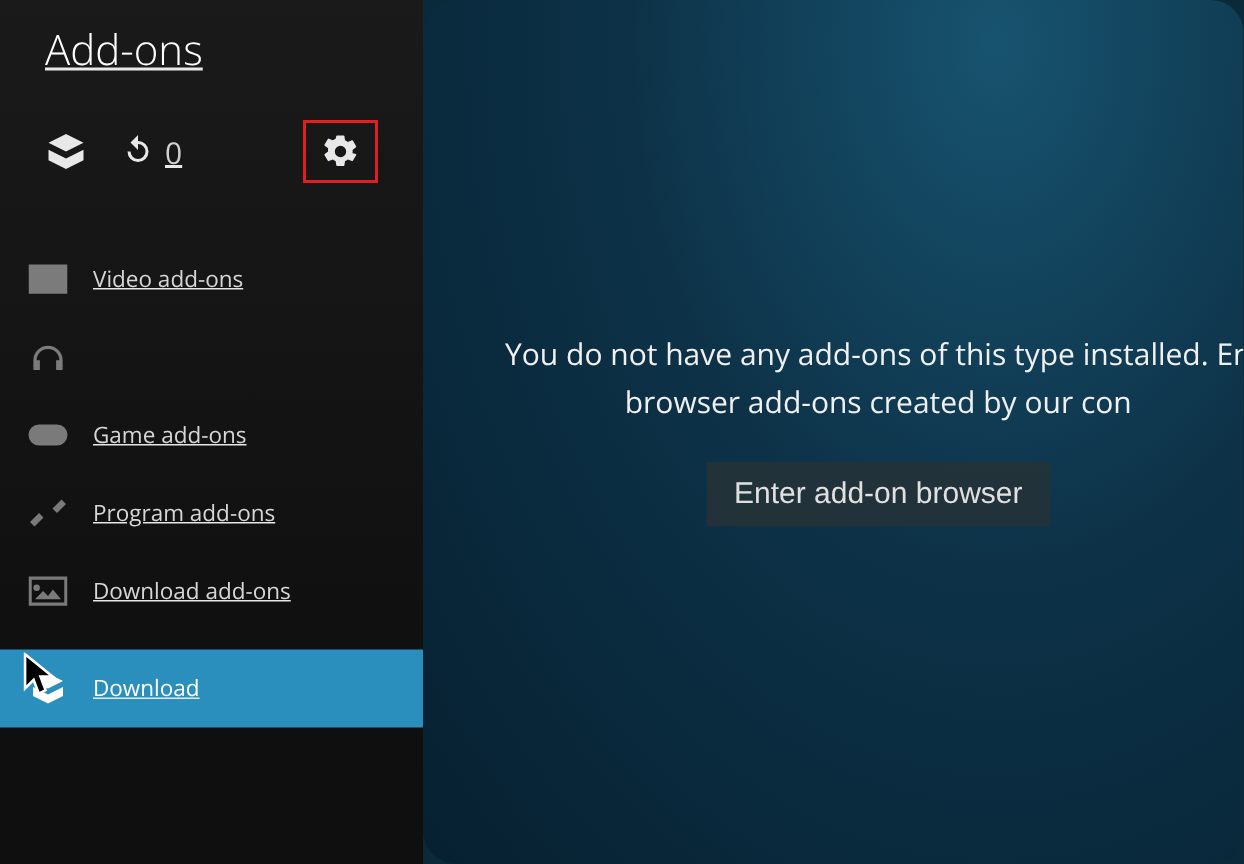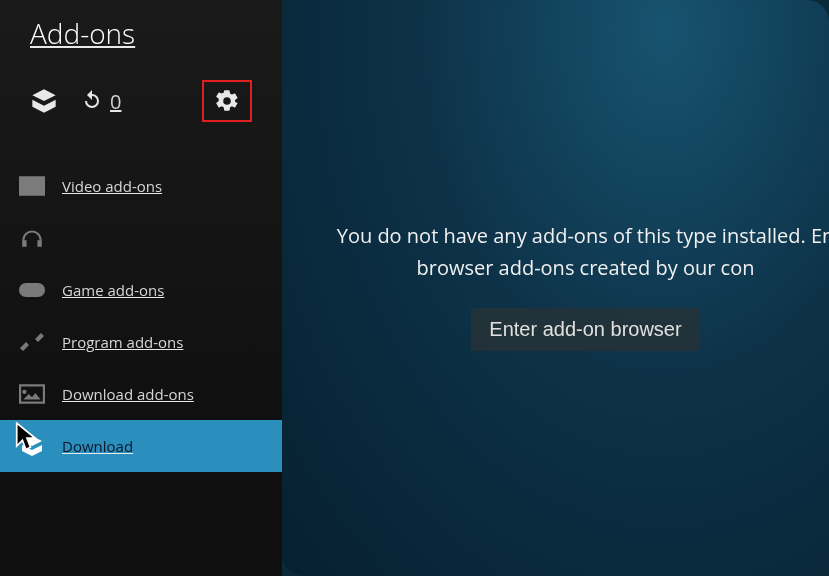--- a/index.html
+++ b/index.html
@@ -57,21 +57,22 @@
     cursor: pointer;
     position: relative;
   }
   .menu-item .micon {
     width: 28px; height: 24px;
     display:inline-flex; align-items:center; justify-content:center;
   }
   .menu-item svg { fill: #8d8d8d; opacity: 0.85; }
   .menu-item.selected {
     background: #2a8fbd;
-    color: #0f172a;
+    color: #ffffff;
+    margin-top: 13px;
   }
   .menu-item.selected svg { fill: #fff; opacity: 1; }
   .cursor {
     position: absolute; left: 14px; top: 2px;
     pointer-events: none;
   }
   .content {
     flex: 1;
     height: 100%;
     background: radial-gradient(ellipse at 70% 5%, #17536f 0%, #0d3248 45%, #062030 100%);

